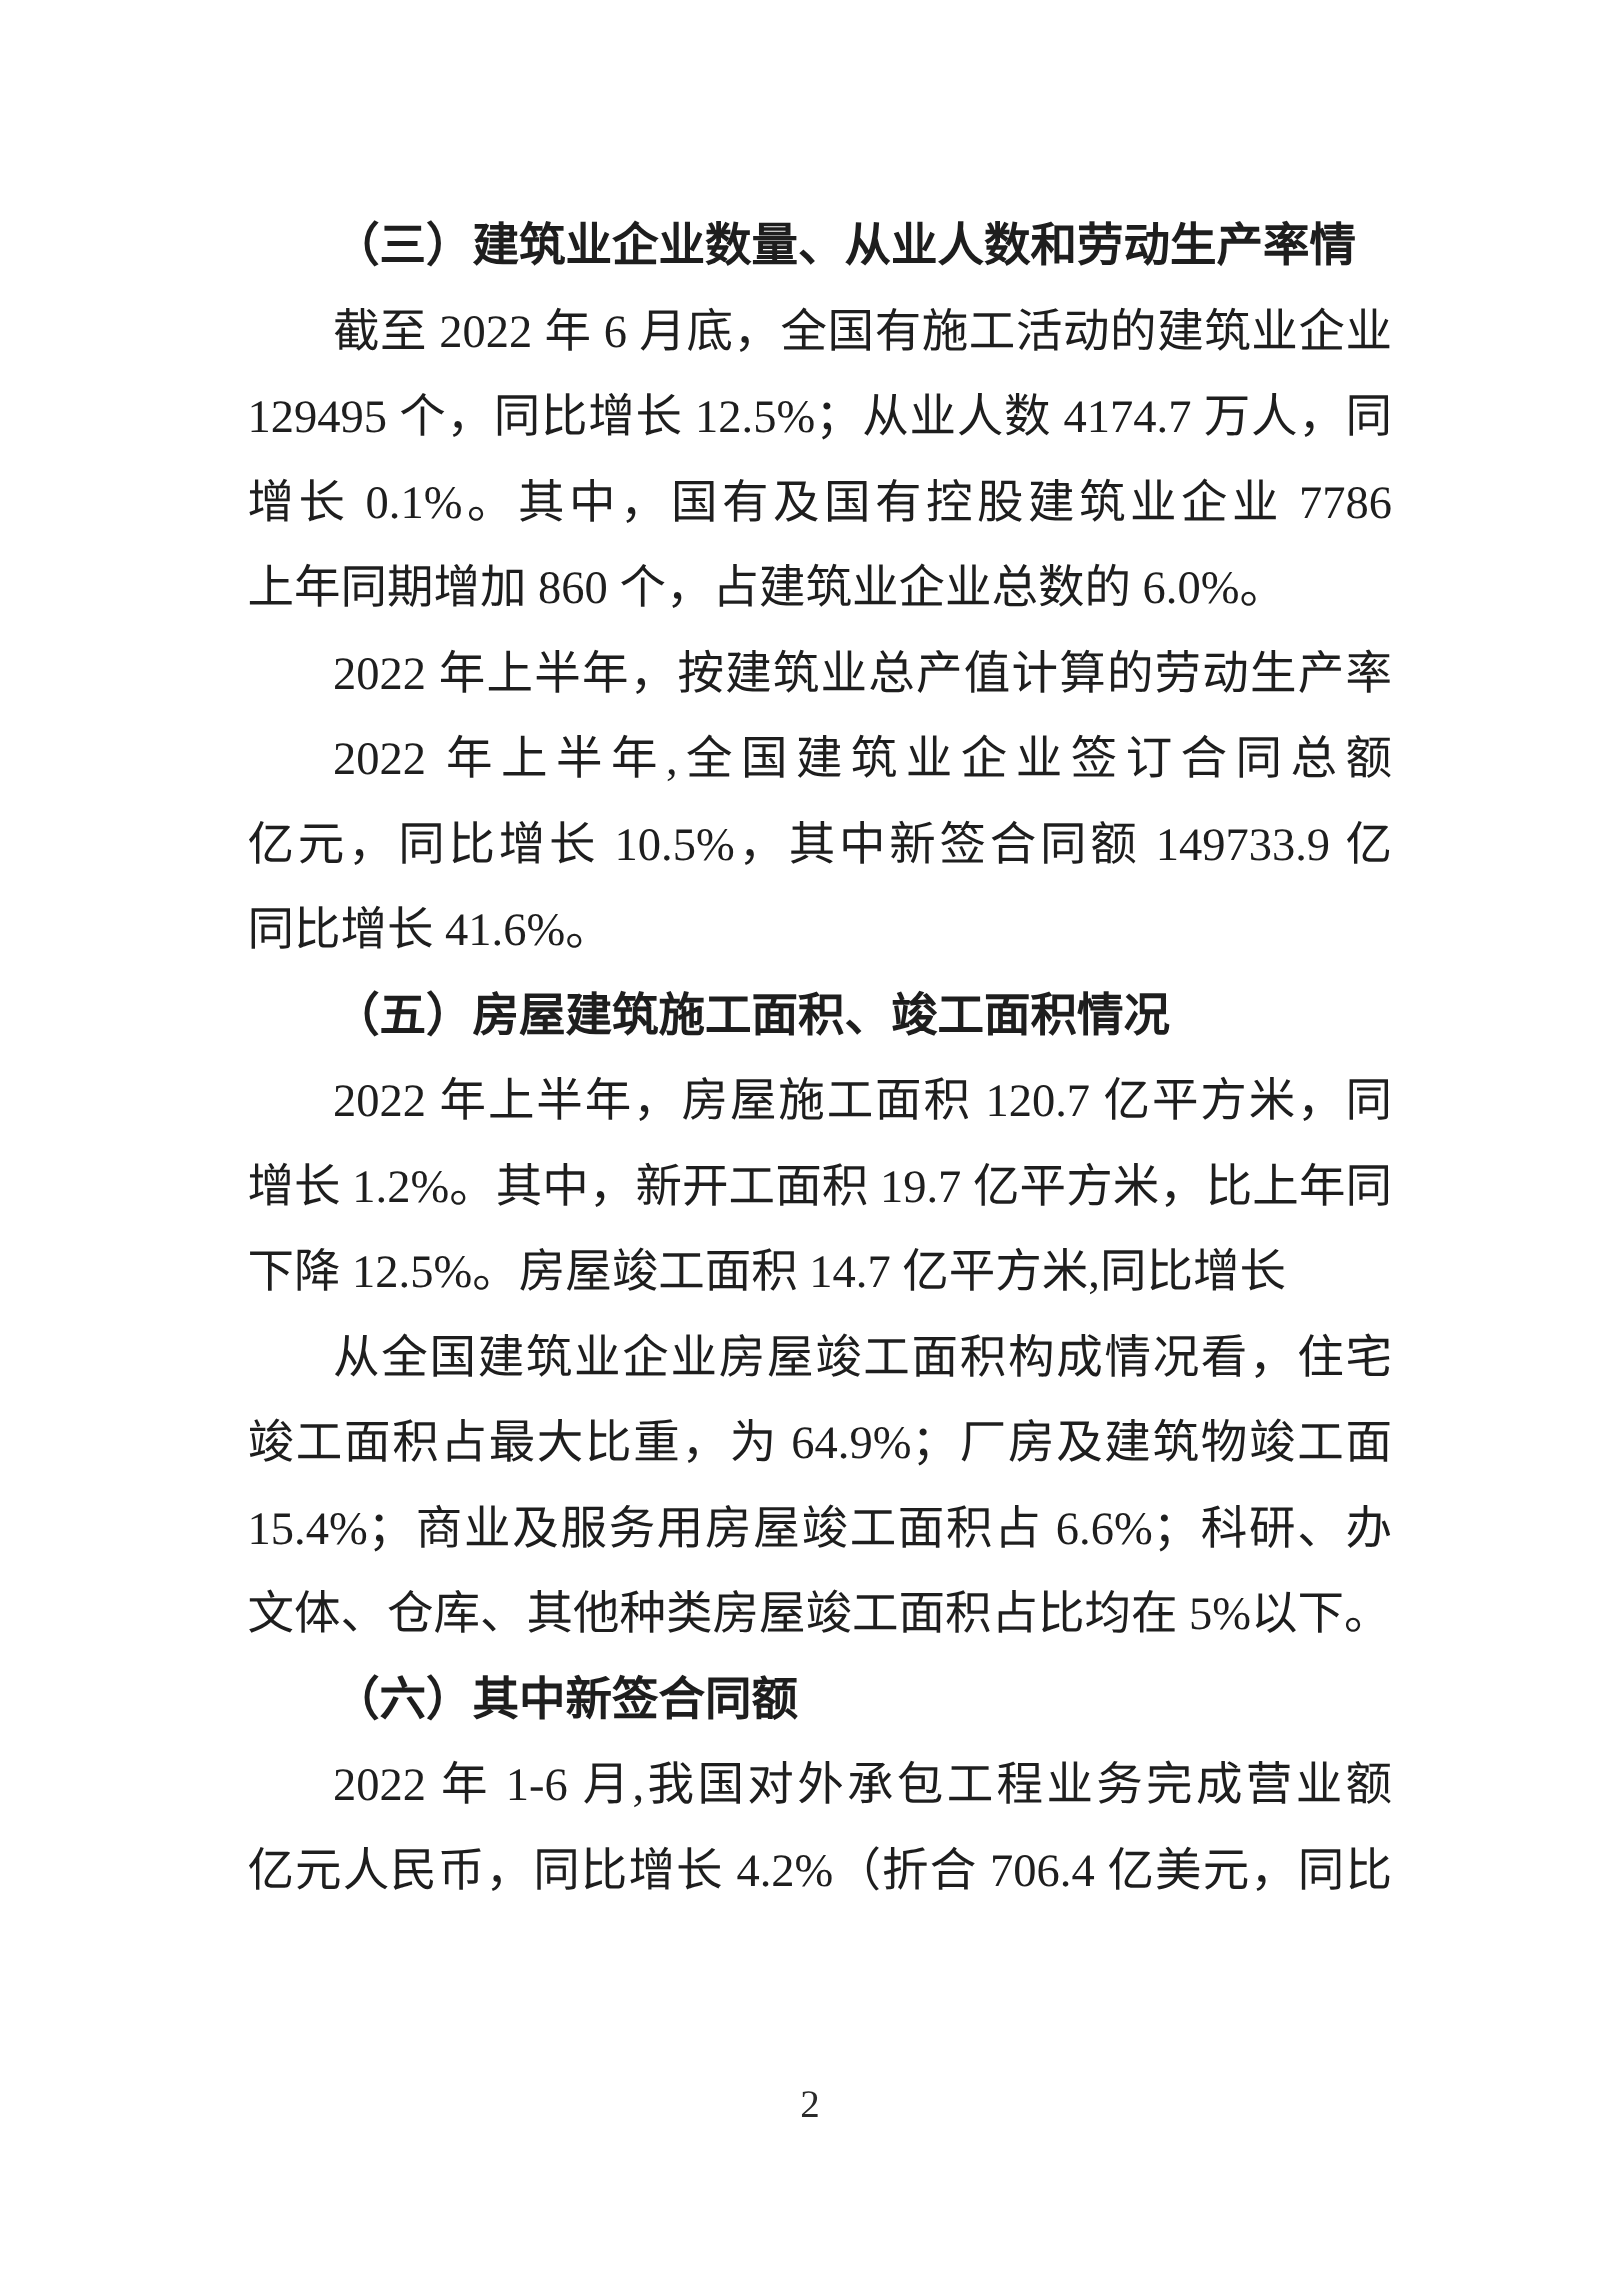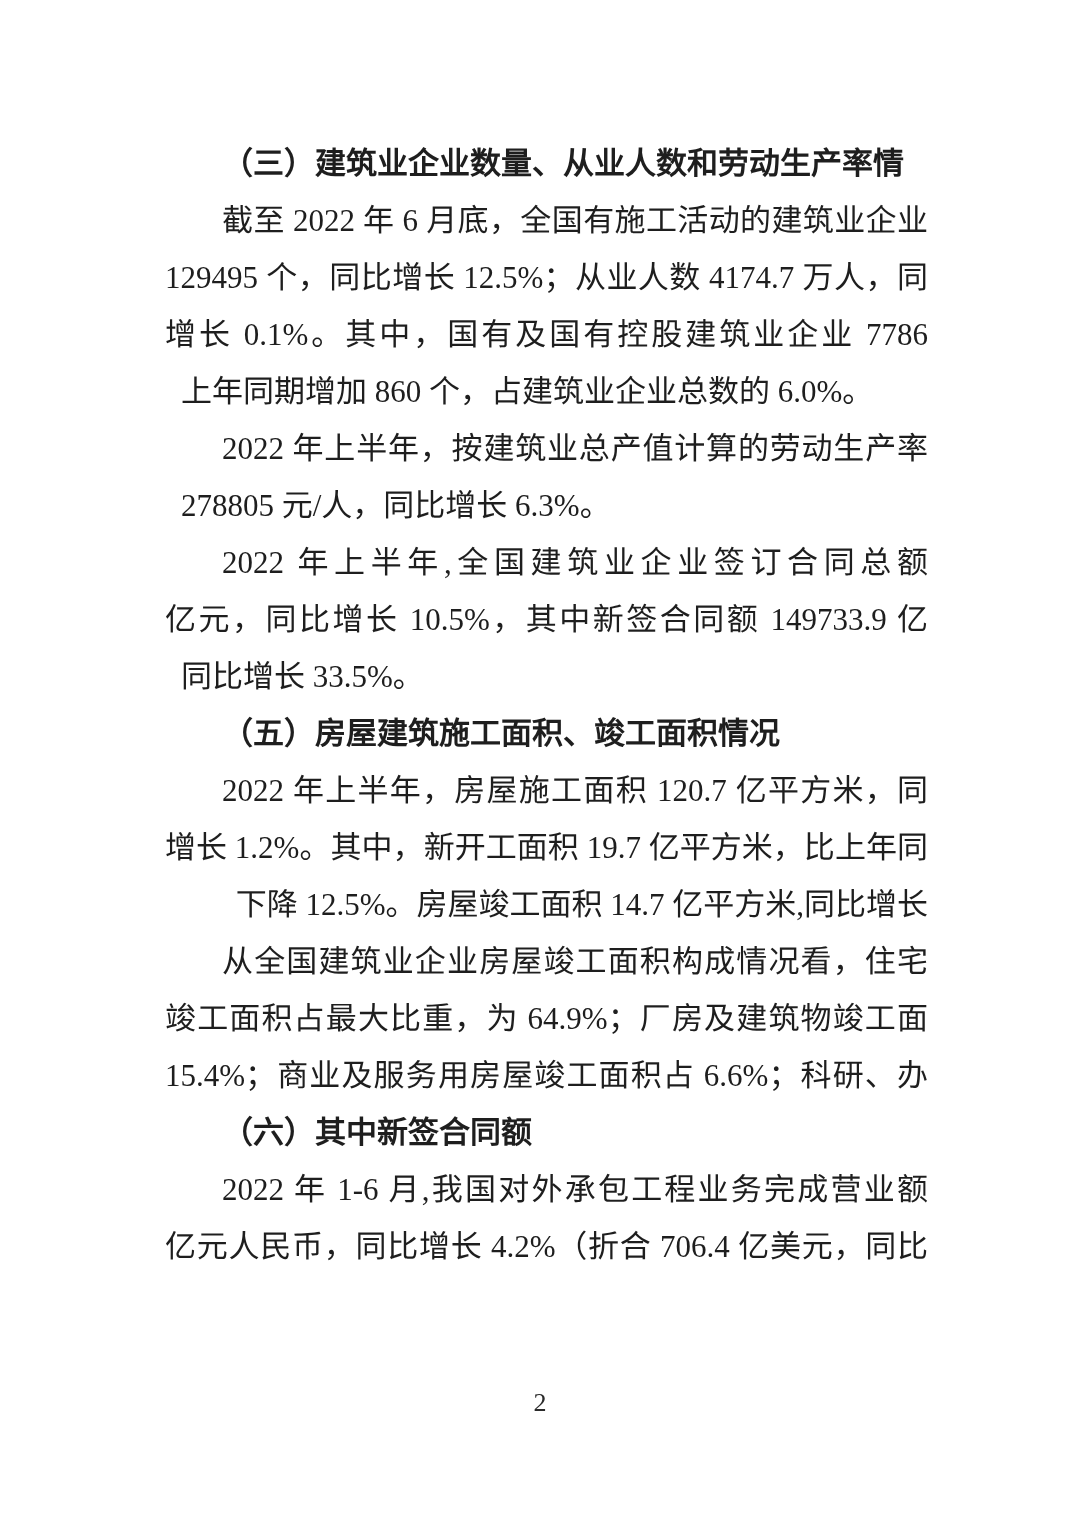--- a/index.html
+++ b/index.html
@@ -37,23 +37,22 @@
     text-align-last: left;
     margin: 0;
   }
   
   .stretch {
     text-align: justify;
     text-align-last: justify;
   }
   
   .flush {
-    text-align: right;
+    text-align: left;
     text-align-last: left;
-    margin-left: 16px;
   }
   p, h2 { margin: 0; padding: 0; font-size: 31px; }
   .page-number {
     position: absolute;
     left: 0;
     top: 1388px;
     width: 100%;
     text-align: center;
     font-size: 26px;
     line-height: 30px;
@@ -66,37 +65,37 @@
 <div class="page">
   <main class="doc">
 
     <section>
       <h2 class="line heading indent">（三）建筑业企业数量、从业人数和劳动生产率情况</h2>
       <p class="line indent stretch">截至 2022 年 6 月底，全国有施工活动的建筑业企业</p>
       <p class="line stretch">129495 个，同比增长 12.5%；从业人数 4174.7 万人，同比</p>
       <p class="line stretch">增长 0.1%。其中，国有及国有控股建筑业企业 7786 个，比</p>
       <p class="line flush">上年同期增加 860 个，占建筑业企业总数的 6.0%。</p>
       <p class="line indent stretch">2022 年上半年，按建筑业总产值计算的劳动生产率为</p>
-      <p class="line flush">278805 元/人，同比增长 6.3%。</p>
     </section>
 
     <section>
       <p class="line indent stretch">2022 年上半年,全国建筑业企业签订合同总额 490317.8</p>
       <p class="line stretch">亿元，同比增长 10.5%，其中新签合同额 149733.9 亿元，</p>
-      <p class="line flush">同比增长 33.5%。</p>
+      <p class="line flush">同比增长 41.6%。</p>
     </section>
 
     <section>
       <h2 class="line heading indent">（五）房屋建筑施工面积、竣工面积情况</h2>
       <p class="line indent stretch">2022 年上半年，房屋施工面积 120.7 亿平方米，同比</p>
       <p class="line stretch">增长 1.2%。其中，新开工面积 19.7 亿平方米，比上年同期</p>
       <p class="line flush">下降 12.5%。房屋竣工面积 14.7 亿平方米,同比增长 4.4%。</p>
       <p class="line indent stretch">从全国建筑业企业房屋竣工面积构成情况看，住宅房屋</p>
       <p class="line stretch">竣工面积占最大比重，为 64.9%；厂房及建筑物竣工面积占</p>
       <p class="line stretch">15.4%；商业及服务用房屋竣工面积占 6.6%；科研、办公、</p>
+      <p class="line flush">文体、仓库、其他种类房屋竣工面积占比均在 5%以下。</p>
     </section>
 
     <section>
       <h2 class="line heading indent">（六）其中新签合同额</h2>
       <p class="line indent stretch">2022 年 1-6 月,我国对外承包工程业务完成营业额 4580</p>
       <p class="line stretch">亿元人民币，同比增长 4.2%（折合 706.4 亿美元，同比增长</p>
     </section>
 
   </main>
 

